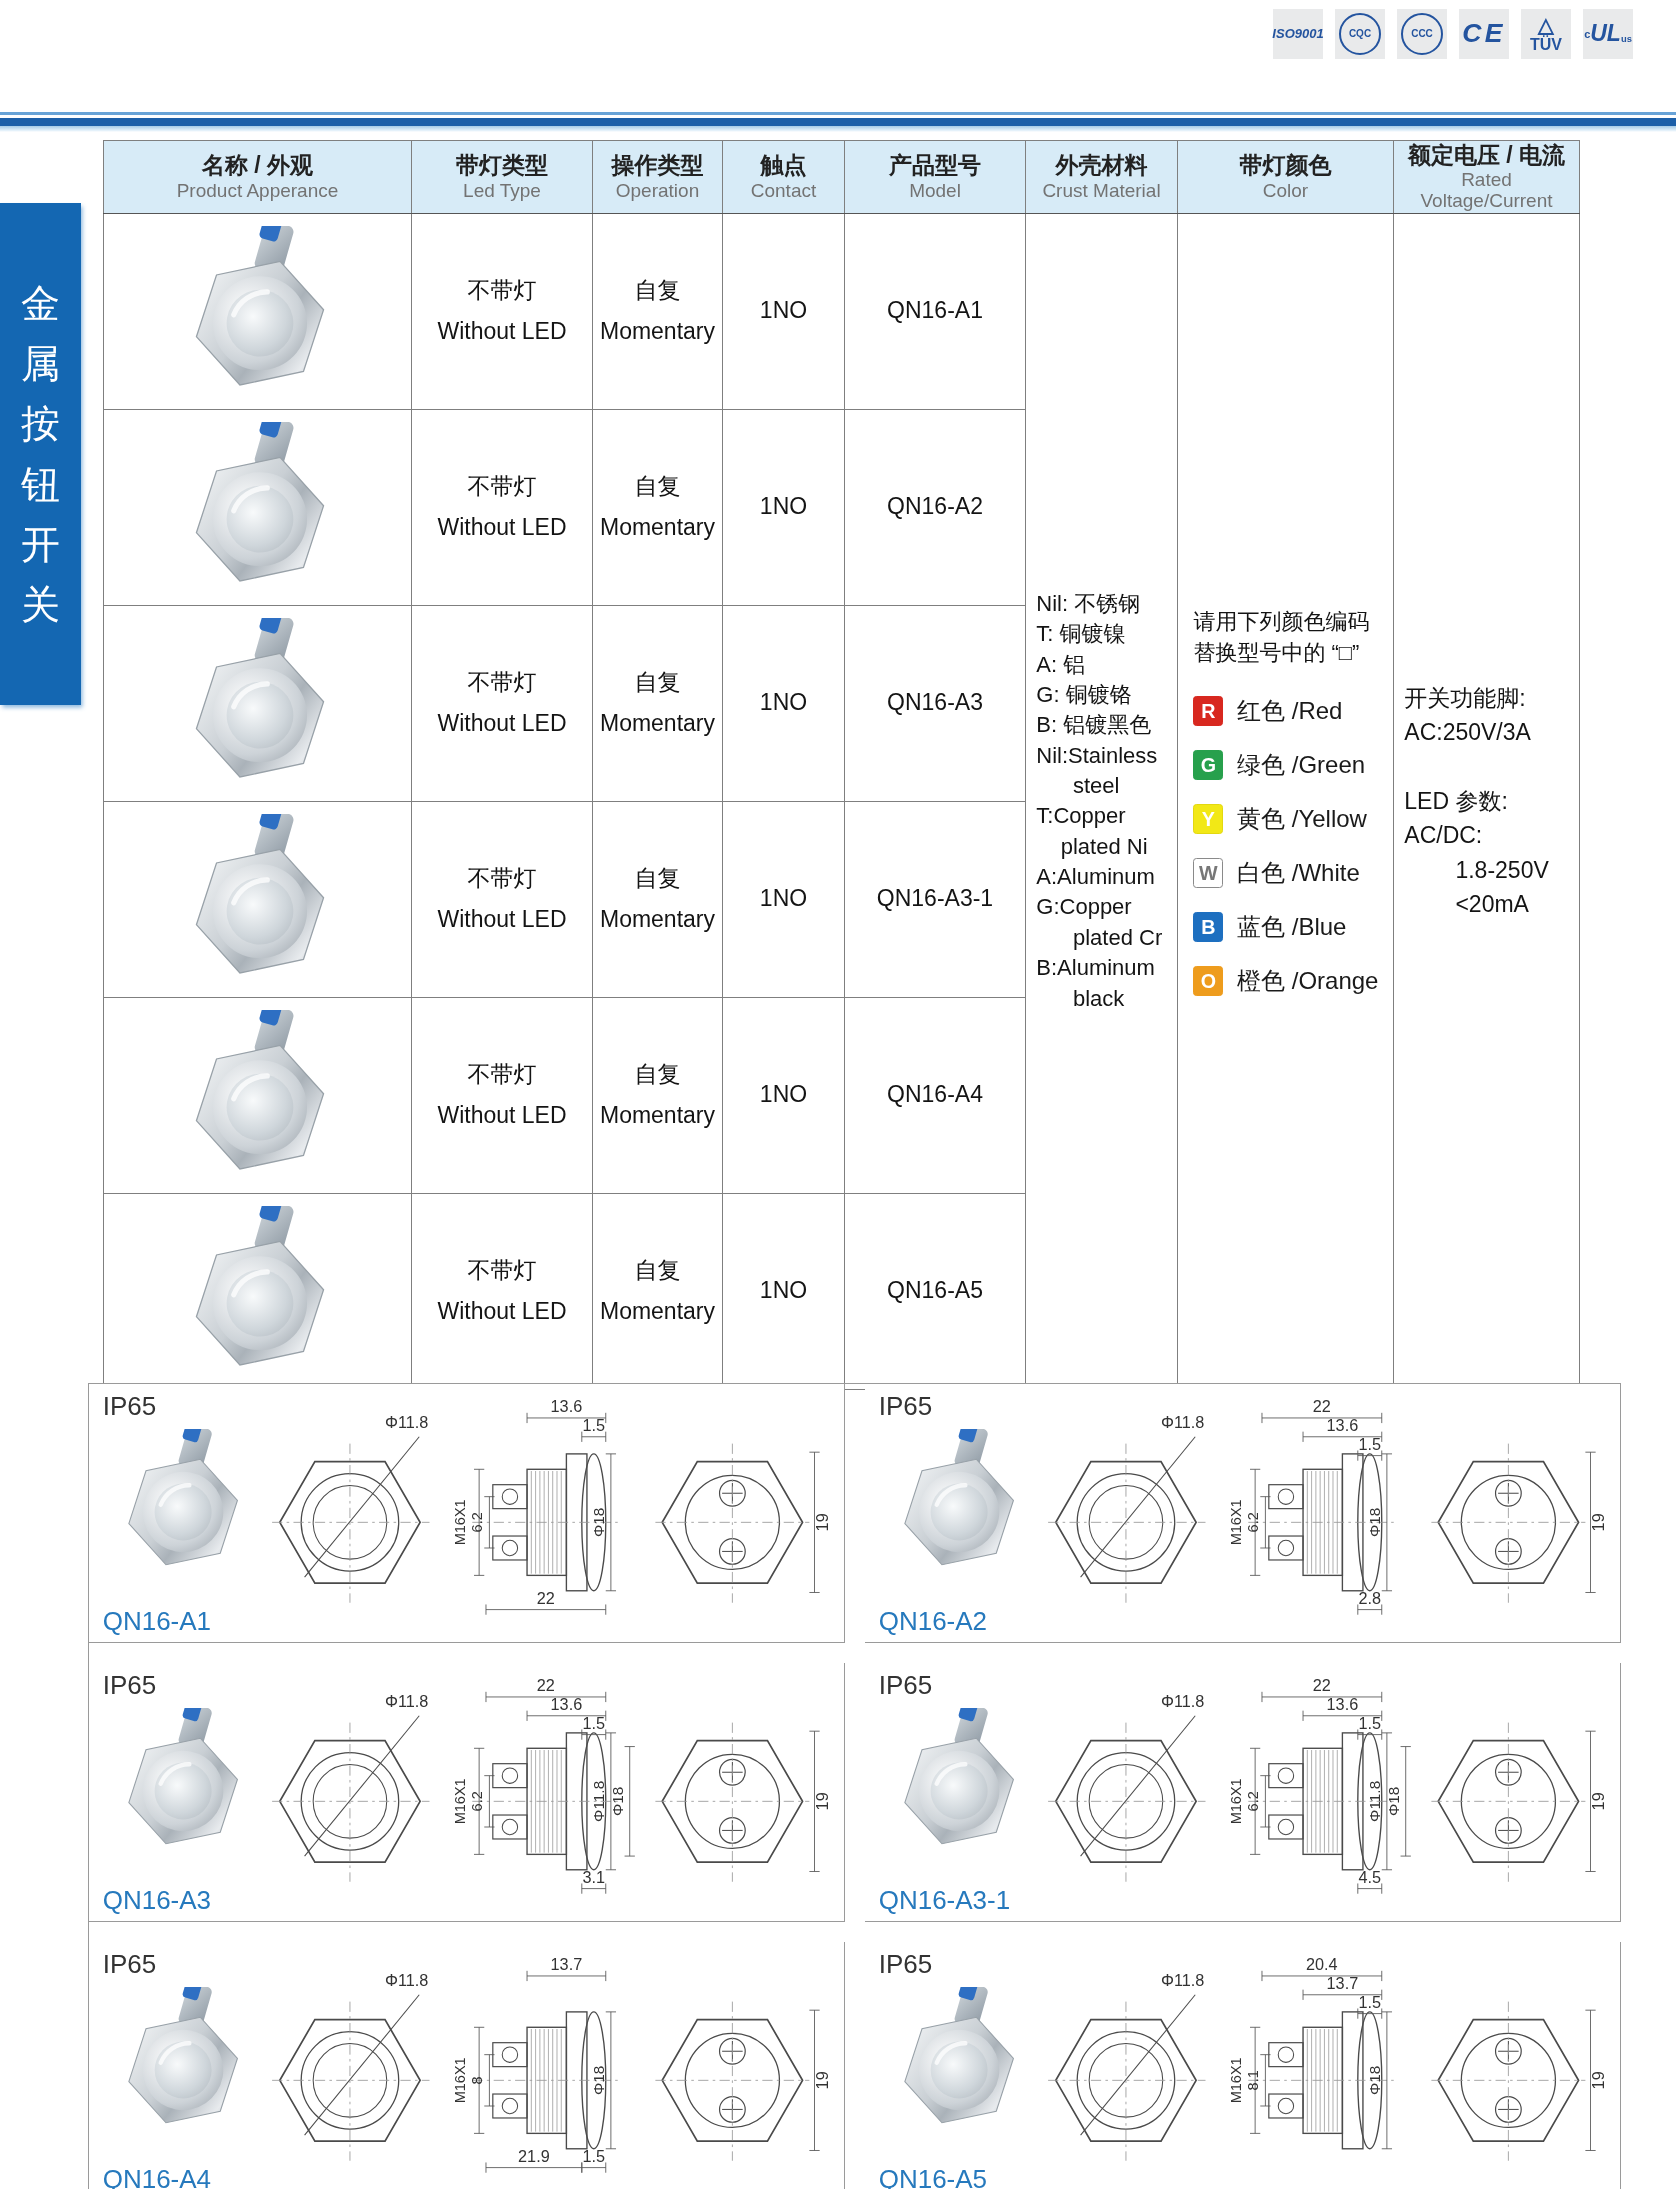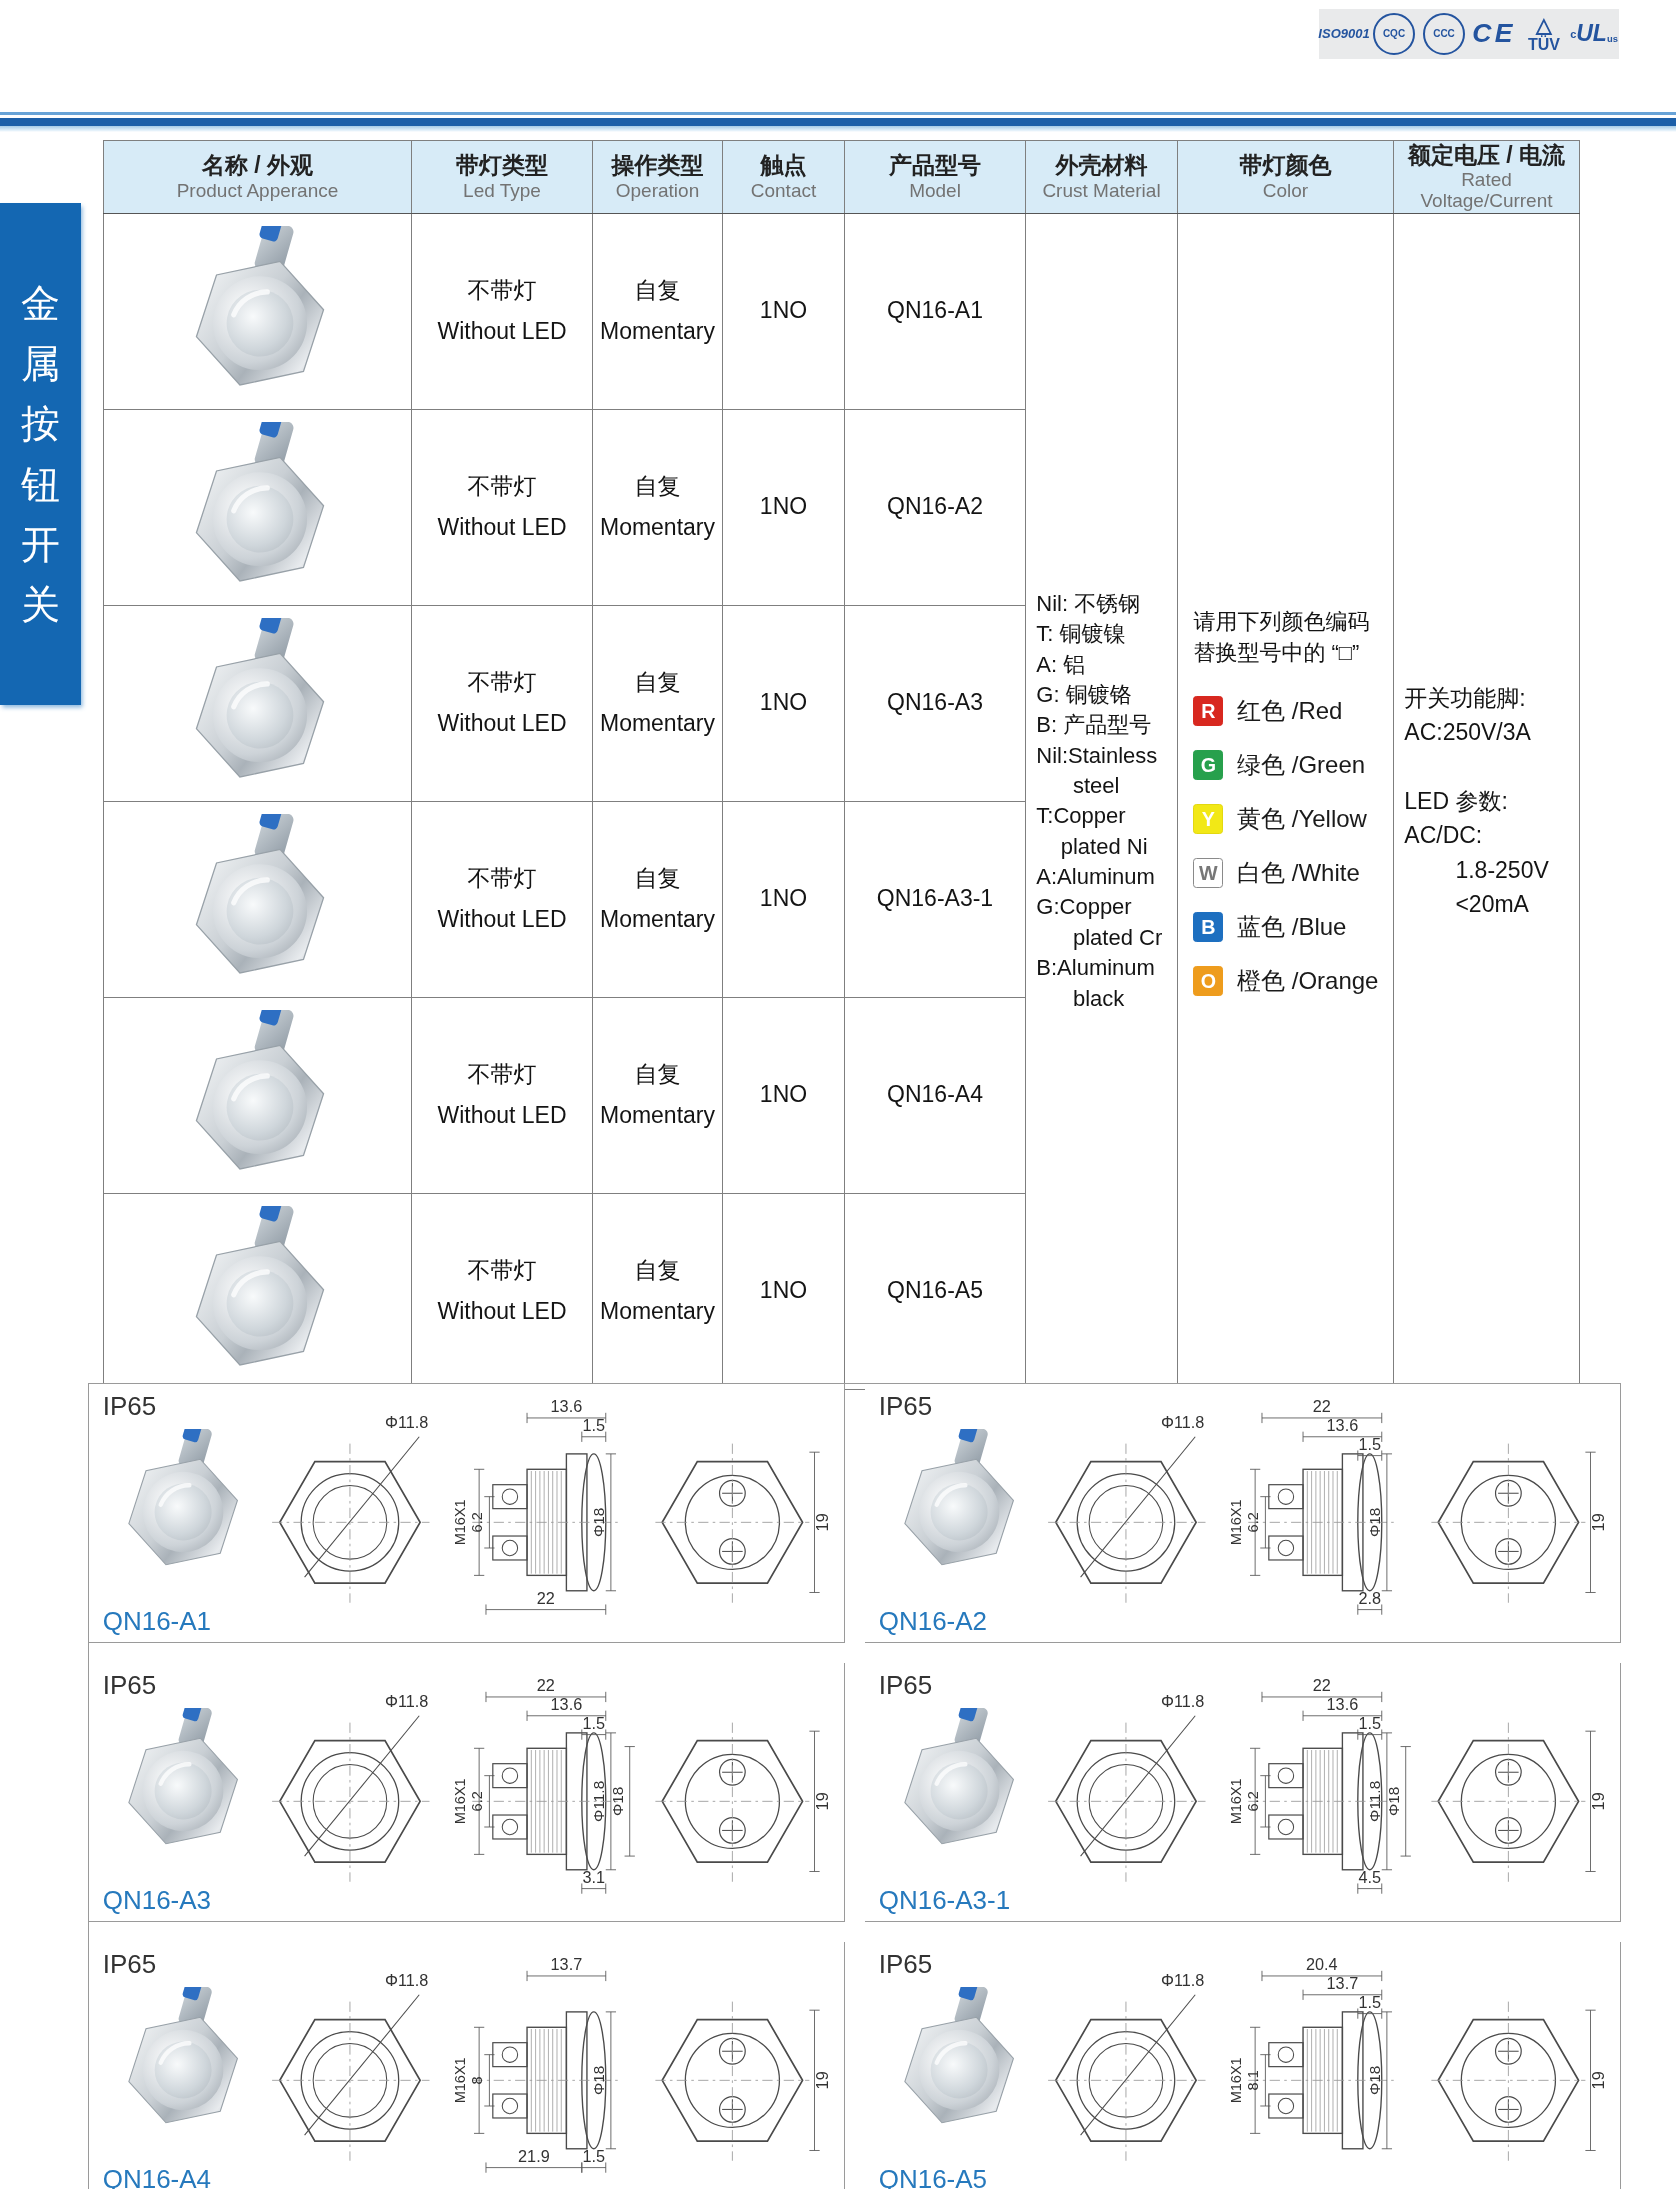--- a/index.html
+++ b/index.html
@@ -1,21 +1,21 @@
 <!DOCTYPE html>
 <html style="font-size:13.7px"><head>
 <meta charset="utf-8">
 <style>
   html,body{margin:0;padding:0;}
   body{
     width:1676px;height:2190px;position:relative;background:#ffffff;
     font-family:"Liberation Sans",sans-serif;overflow:hidden;
   }
   
-  .cert-row{position:absolute;top:8.6px;right:57px;display:flex;}
+  .cert-row{position:absolute;top:8.6px;right:43px;display:flex;gap:12px;}
   .cert{width:50px;height:50px;background:#e9eaeb;color:#24549f;font-weight:bold;
         display:flex;align-items:center;justify-content:center;flex-direction:column;}
   .cert .iso-text{font-style:italic;font-size:13px;letter-spacing:0;}
   .cert .circle{width:38px;height:38px;border:2.6px solid #24549f;border-radius:50%;
         display:flex;align-items:center;justify-content:center;font-size:10px;}
   .cert .ce-text{font-size:26.5px;font-style:italic;letter-spacing:3.4px;}
   .cert .tri{font-size:20.5px;line-height:1;}
   .cert .tuv-text{font-size:16px;line-height:1;margin-top:1.7px;text-align:center;}
   .cert .cul-wrap{display:flex;align-items:flex-end;}
   .cert .cul-c{font-size:11px;margin-bottom:6.8px;}
@@ -180,21 +180,21 @@
           <div class="cell-zh">1NO</div>
         </td>
         <td>
           <div class="cell-zh">QN16-A1</div>
         </td>
         <td class="crust-cell" rowspan="6">
           <div class="crust-line">Nil: 不锈钢</div>
           <div class="crust-line">T: 铜镀镍</div>
           <div class="crust-line">A: 铝</div>
           <div class="crust-line">G: 铜镀铬</div>
-          <div class="crust-line">B: 产品型号</div>
+          <div class="crust-line">B: 铝镀黑色</div>
           <div class="crust-line">Nil:Stainless</div>
           <div class="crust-line">      steel</div>
           <div class="crust-line">T:Copper</div>
           <div class="crust-line">    plated Ni</div>
           <div class="crust-line">A:Aluminum</div>
           <div class="crust-line">G:Copper</div>
           <div class="crust-line">      plated Cr</div>
           <div class="crust-line">B:Aluminum</div>
           <div class="crust-line">      black</div>
         </td>

